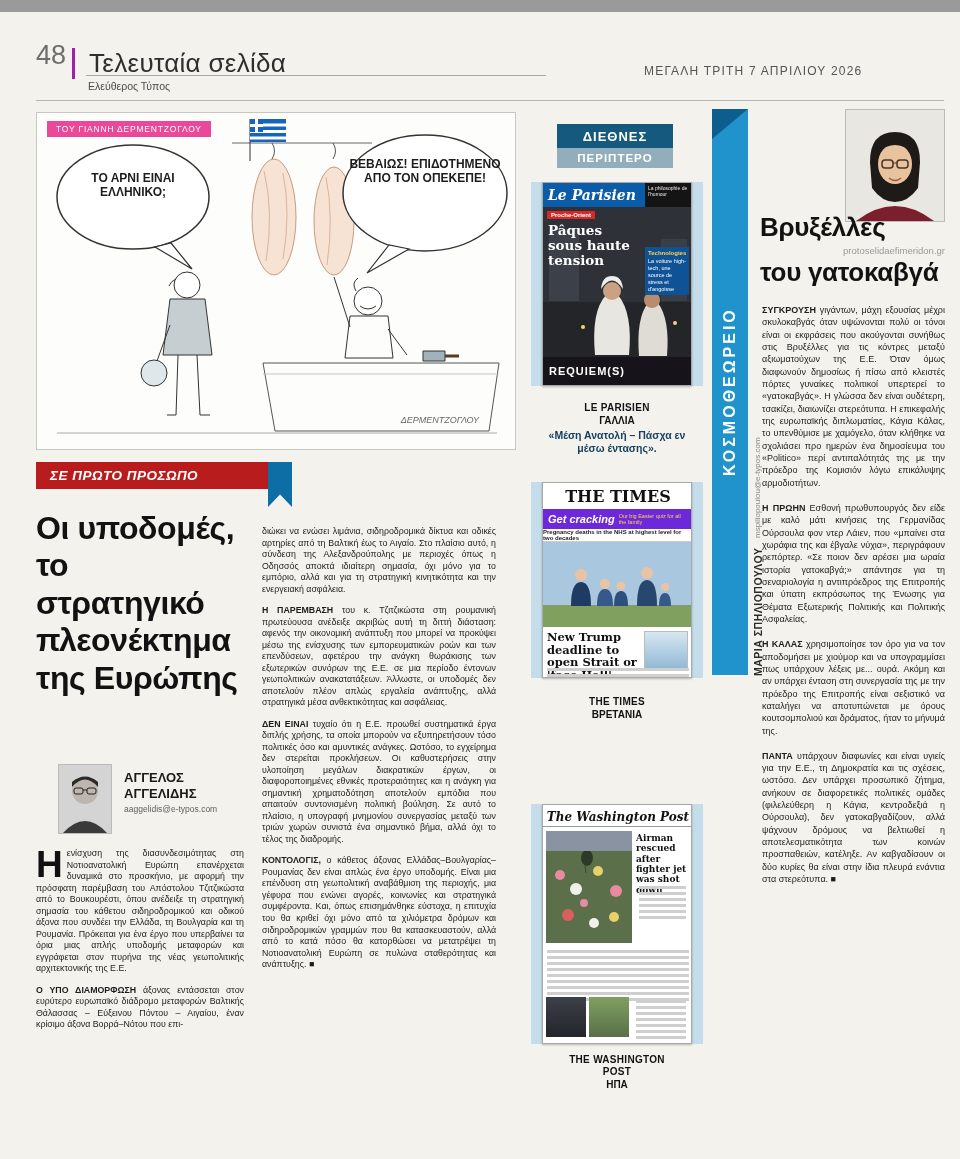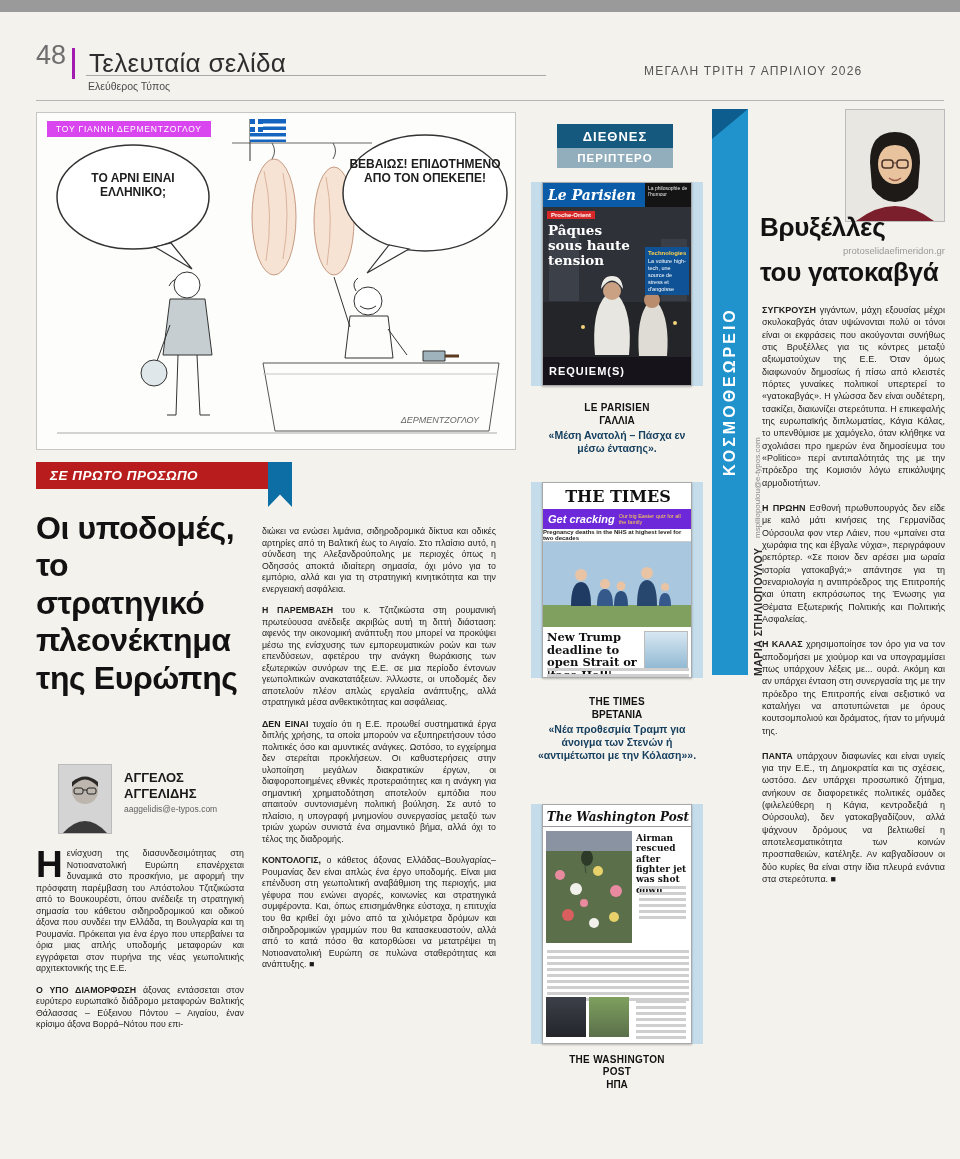--- a/index.html
+++ b/index.html
@@ -11,21 +11,21 @@
   
   #hdr-num { left:36px; top:28px; font-size:27px; color:#6e6e6e; }
   #hdr-title { left:86px; top:36px; font-size:26px; color:#2e2e2e; letter-spacing:.3px; border-left:3px solid #a21caf; padding-left:14px; margin-left:-14px; }
   #hdr-rule1 { left:86px; top:63px; width:460px; height:1px; background:#a8a8a8; }
   #hdr-paper { left:88px; top:68px; font-size:10.5px; color:#4a4a4a; }
   #hdr-date { left:644px; top:52px; width:300px; text-align:left; font-size:12px; letter-spacing:1.2px; color:#555; }
   #hdr-rule2 { left:36px; top:88px; width:908px; height:1px; background:#b5b5b5; }
 
   
   #cartoon { left:36px; top:100px; width:480px; height:338px; background:#fdfdfb; border:1px solid #c6c6c2; }
-  #cartoon-credit { left:10px; top:8px; background:#d946ef; color:#fff; font-size:8.5px; letter-spacing:.8px; padding:3px 9px; }
+  #cartoon-credit { left:10px; top:8px; background:#ec4899; color:#fff; font-size:8.5px; letter-spacing:.8px; padding:3px 9px; }
   .bubble-text { position:absolute; text-align:center; font-size:12px; font-weight:bold; line-height:1.18; color:#1d1d1d; }
   #bubble-left-text { left:26px; top:58px; width:140px; }
   #bubble-right-text { left:310px; top:44px; width:156px; }
 
   
   #kicker { left:36px; top:450px; width:232px; height:27px; background:#b91c1c; color:#fff; font-size:13.5px; font-weight:bold; font-style:italic; display:flex; align-items:center; padding-left:14px; letter-spacing:.5px; }
   #kicker-fold { left:268px; top:450px; width:24px; height:45px; background:#0d6ea5; clip-path:polygon(0 0,100% 0,100% 100%,50% 72%,0 100%); }
   #main-headline { left:36px; top:498px; width:205px; font-size:32px; line-height:1.17; font-weight:800; color:#121212; letter-spacing:-.4px; }
 
   
@@ -273,21 +273,20 @@
       <div id="tm-sidepic"></div>
       <div style="position:absolute; left:0; top:182px; width:150px;">
         <div class="tline"></div>
           <div class="tline"></div>
       </div>
     </div>
   </div>
   <div class="kiosk-caption" style="top:684px;">
     <div class="kc-name">THE TIMES</div>
     <div class="kc-country">ΒΡΕΤΑΝΙΑ</div>
-    <div class="kc-text">«Νέα προθεσμία Τραμπ για άνοιγμα των Στενών ή «αντιμέτωποι με την Κόλαση»».</div>
   </div>
 
   <div class="cover-wrap" style="top:792px; height:240px;">
     <div class="cover">
       <div id="wp-mast">The Washington Post</div>
       <svg id="wp-photo" viewBox="0 0 86 112" preserveAspectRatio="none">
         <rect width="86" height="112" fill="#5a6f4a"></rect>
         <rect width="86" height="20" fill="#8a93a1"></rect>
         <circle cx="14" cy="44" r="5" fill="#e88aa0"></circle>
         <circle cx="30" cy="58" r="6" fill="#f2f0ea"></circle>

